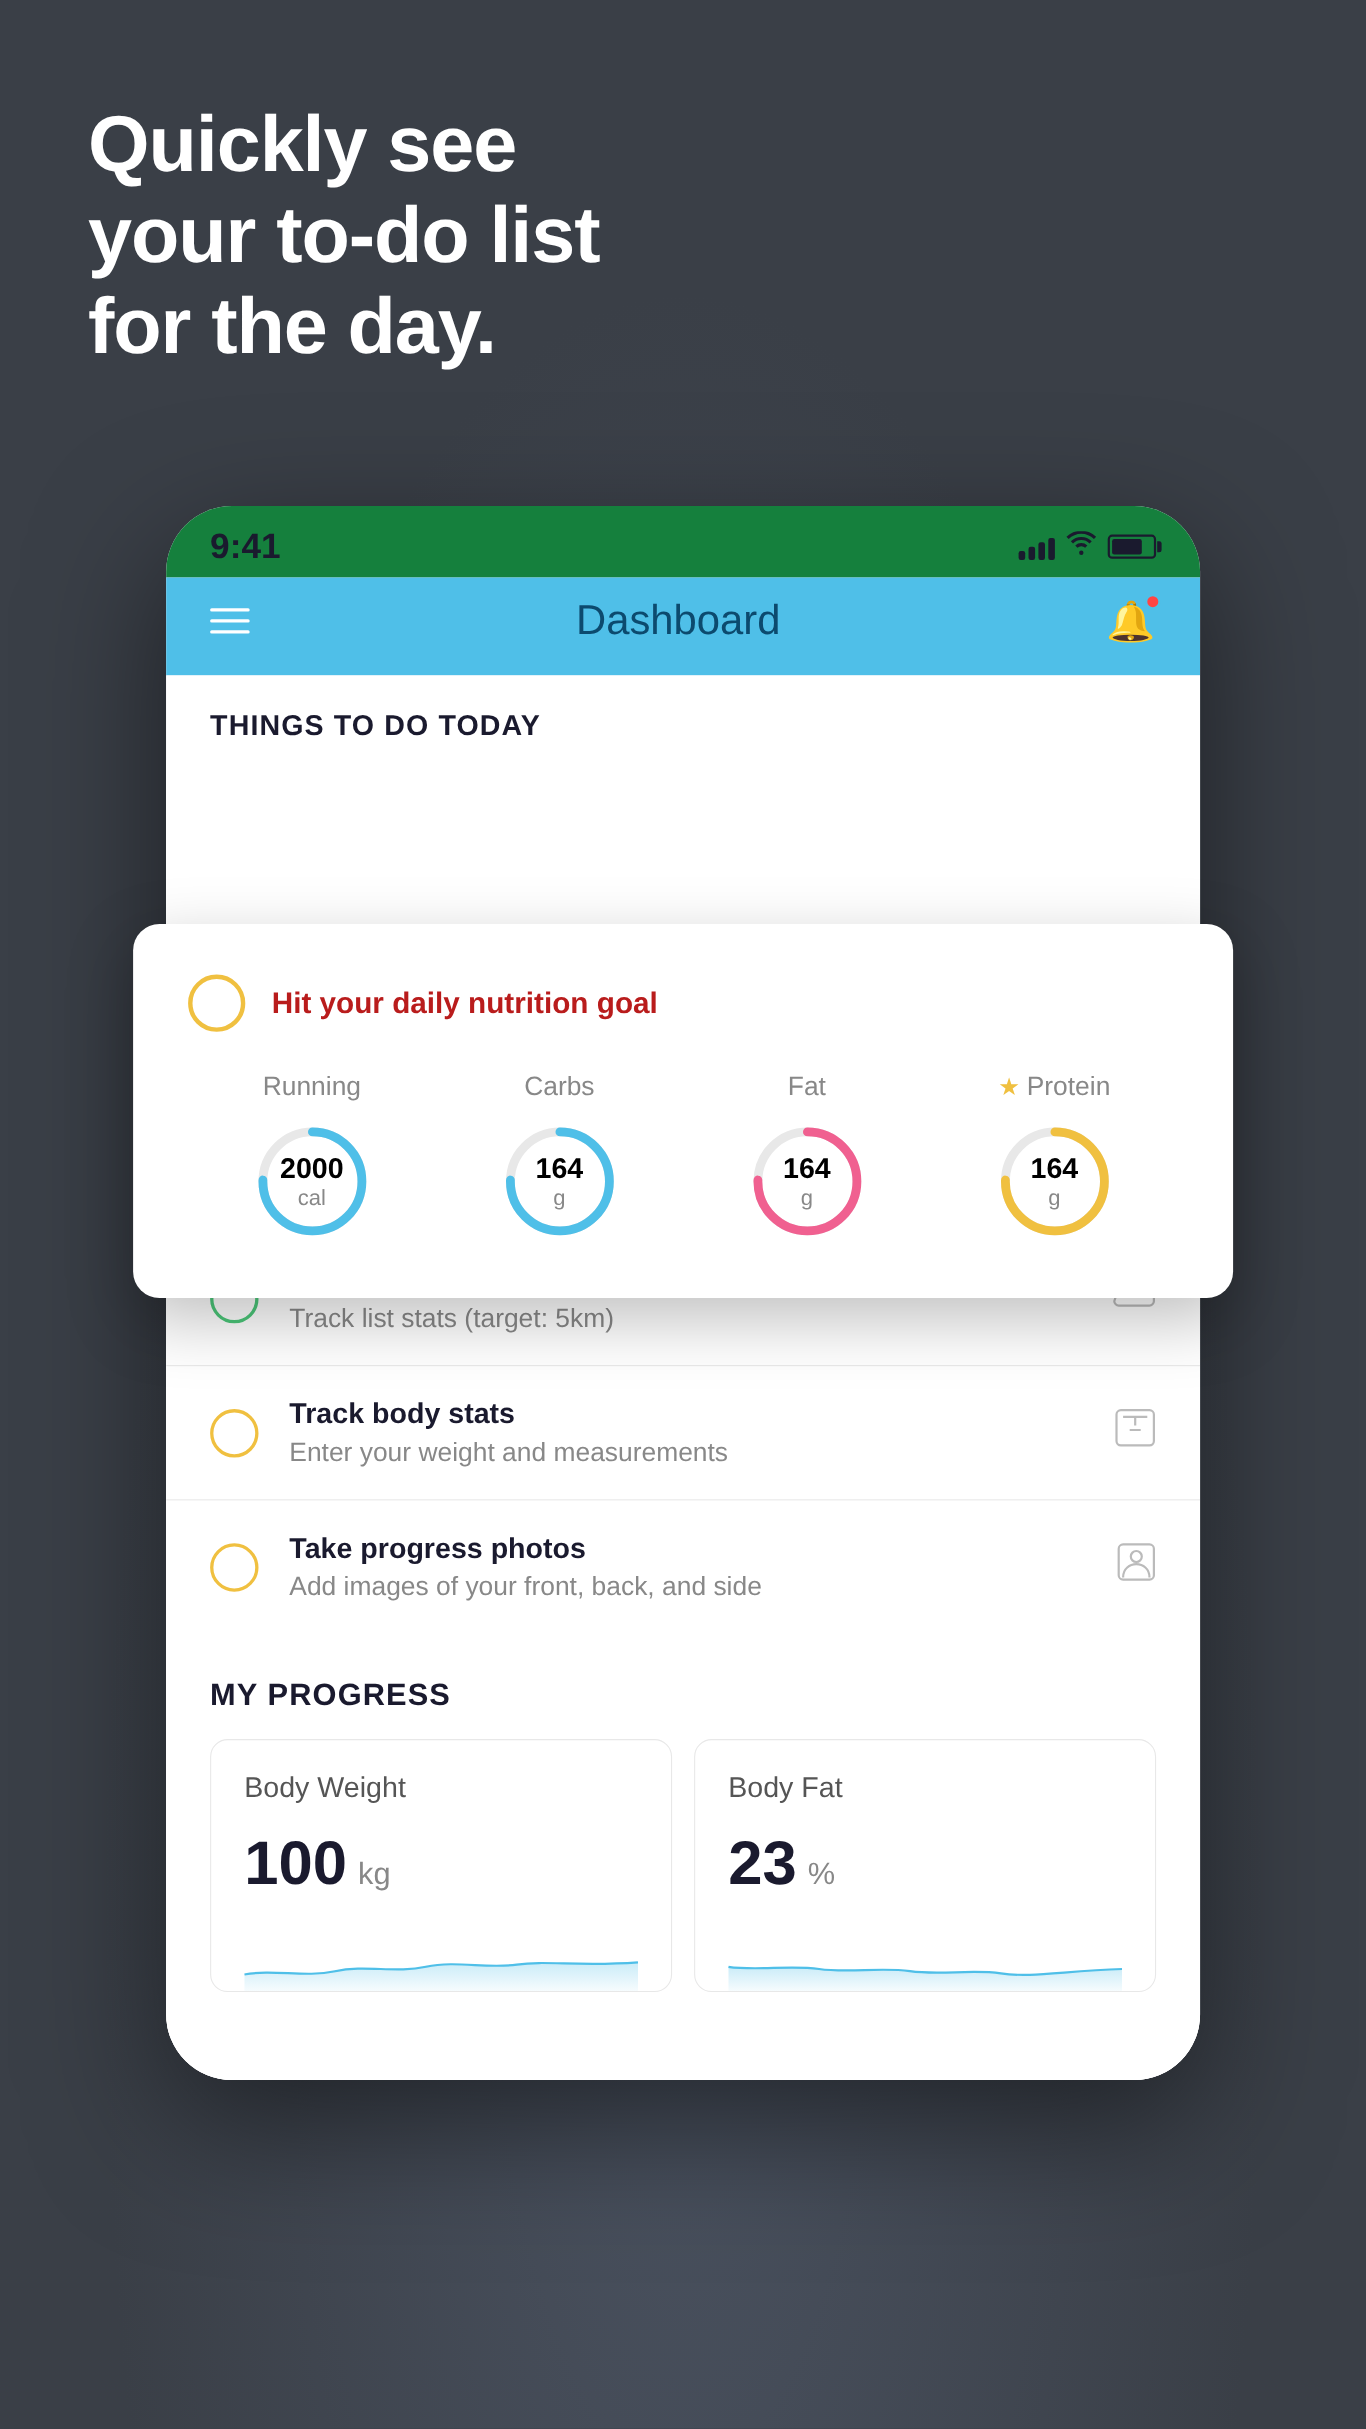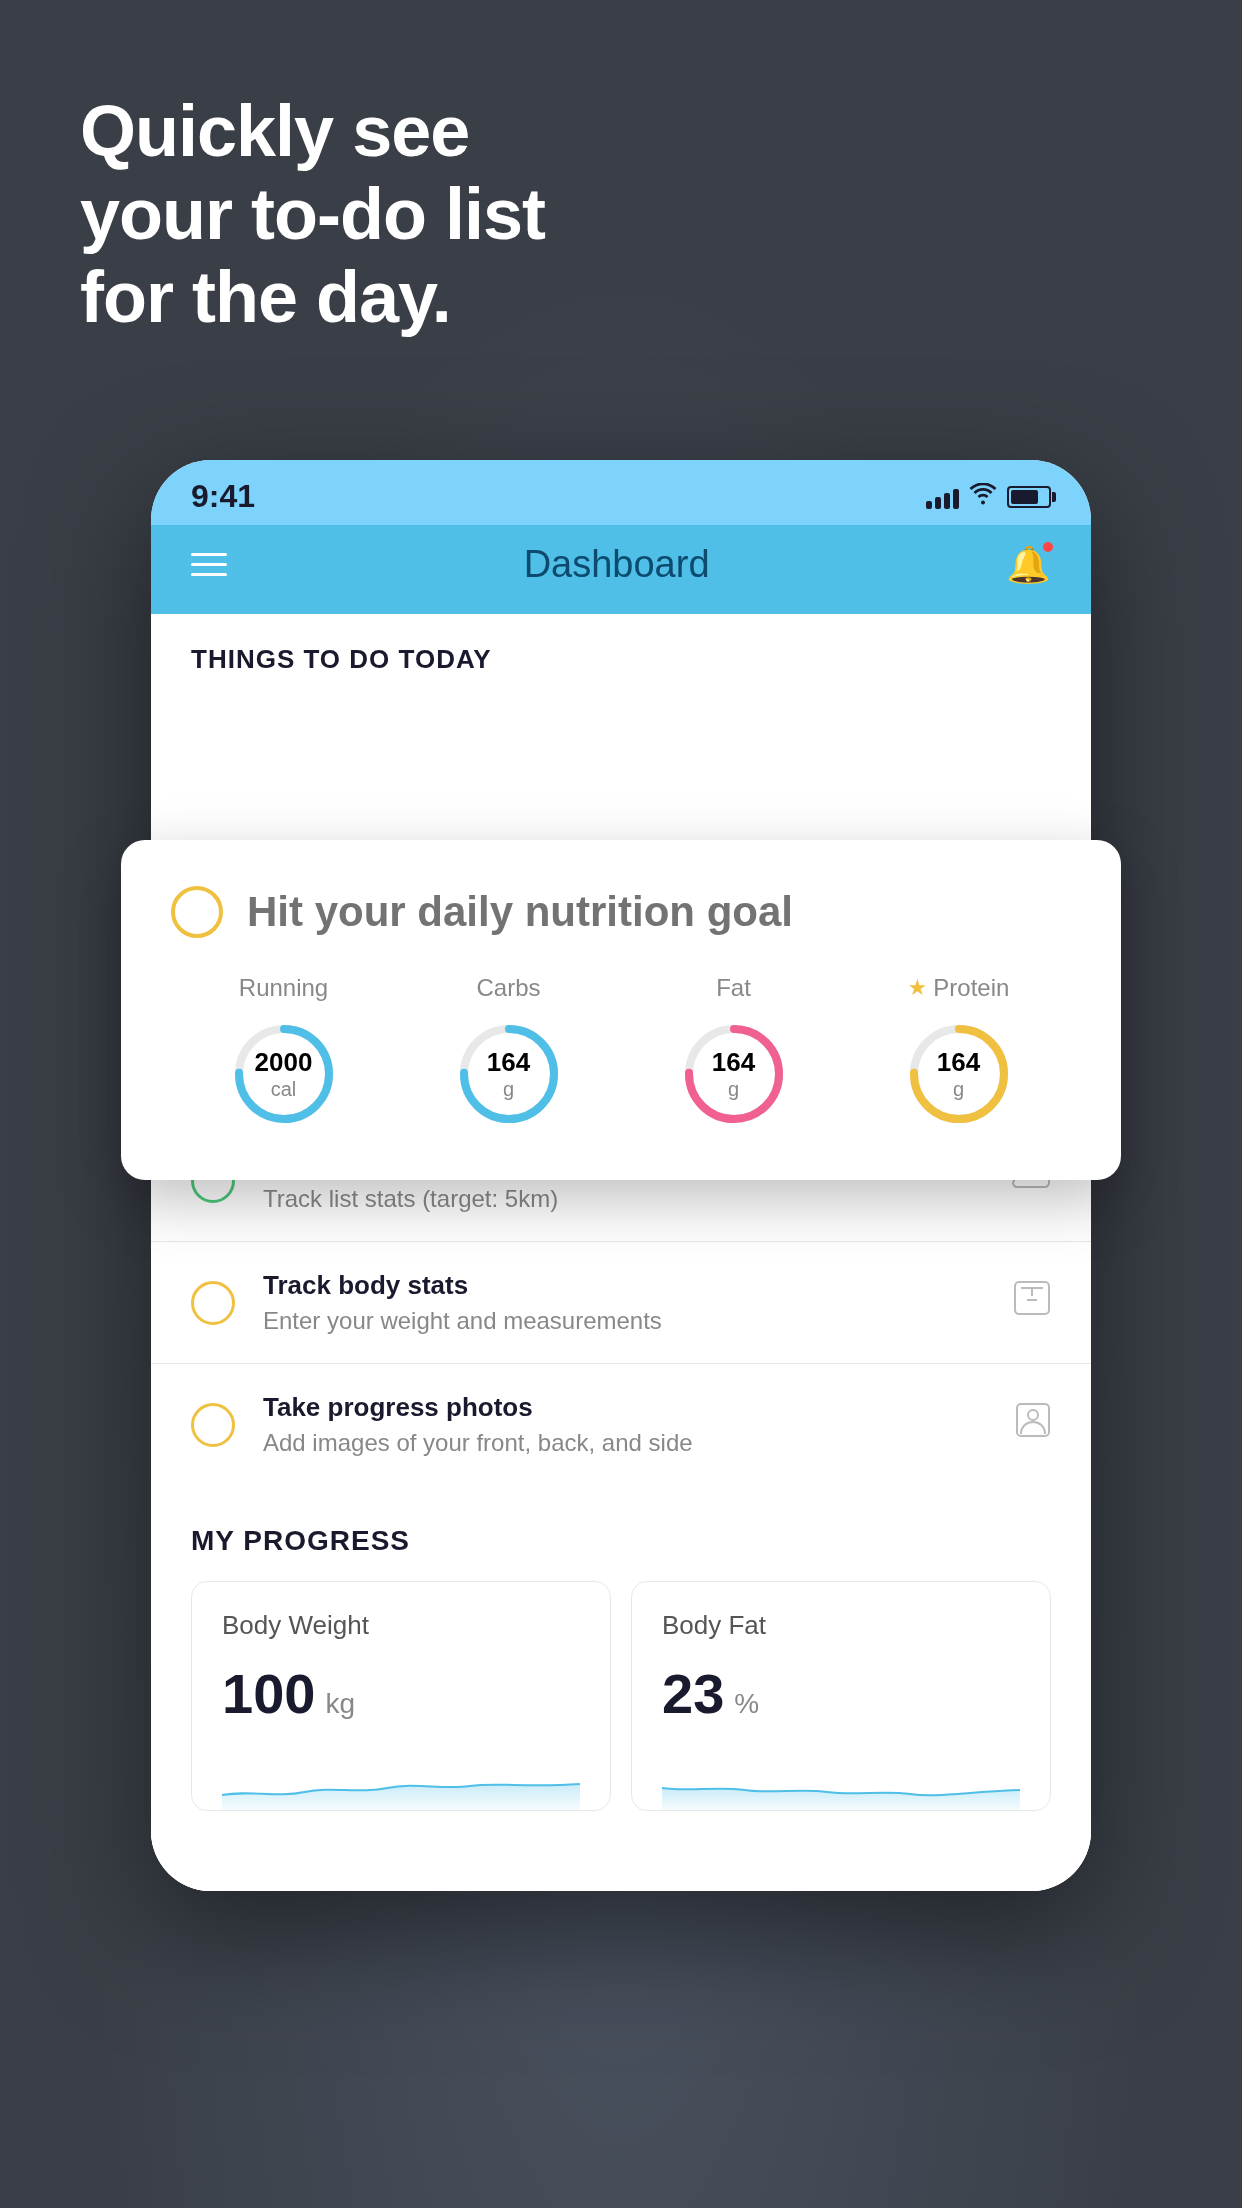--- a/index.html
+++ b/index.html
@@ -40,21 +40,21 @@
       transform: translateX(-50%);
       width: 940px;
       background: #f2f2f7;
       border-radius: 60px;
       overflow: hidden;
       box-shadow: 0 40px 120px rgba(0,0,0,0.5);
     }
 
     
     .status-bar {
-      background: #7dd3fc;
+      background: #15803d;
       padding: 18px 40px 10px;
       display: flex;
       justify-content: space-between;
       align-items: center;
     }
 
     .status-time {
       color: #1a1a2e;
       font-size: 32px;
       font-weight: 600;
@@ -200,23 +200,23 @@
     .circle-checkbox {
       width: 52px;
       height: 52px;
       border-radius: 50%;
       border: 4px solid #f0c040;
       background: white;
       flex-shrink: 0;
     }
 
     .card-title {
-      font-size: 42px;
+      font-size: 27px;
       font-weight: 600;
-      color: #737373;
+      color: #b91c1c;
     }
 
     .nutrition-circles {
       display: flex;
       justify-content: space-around;
       align-items: flex-start;
     }
 
     .nutrition-item {
       display: flex;

